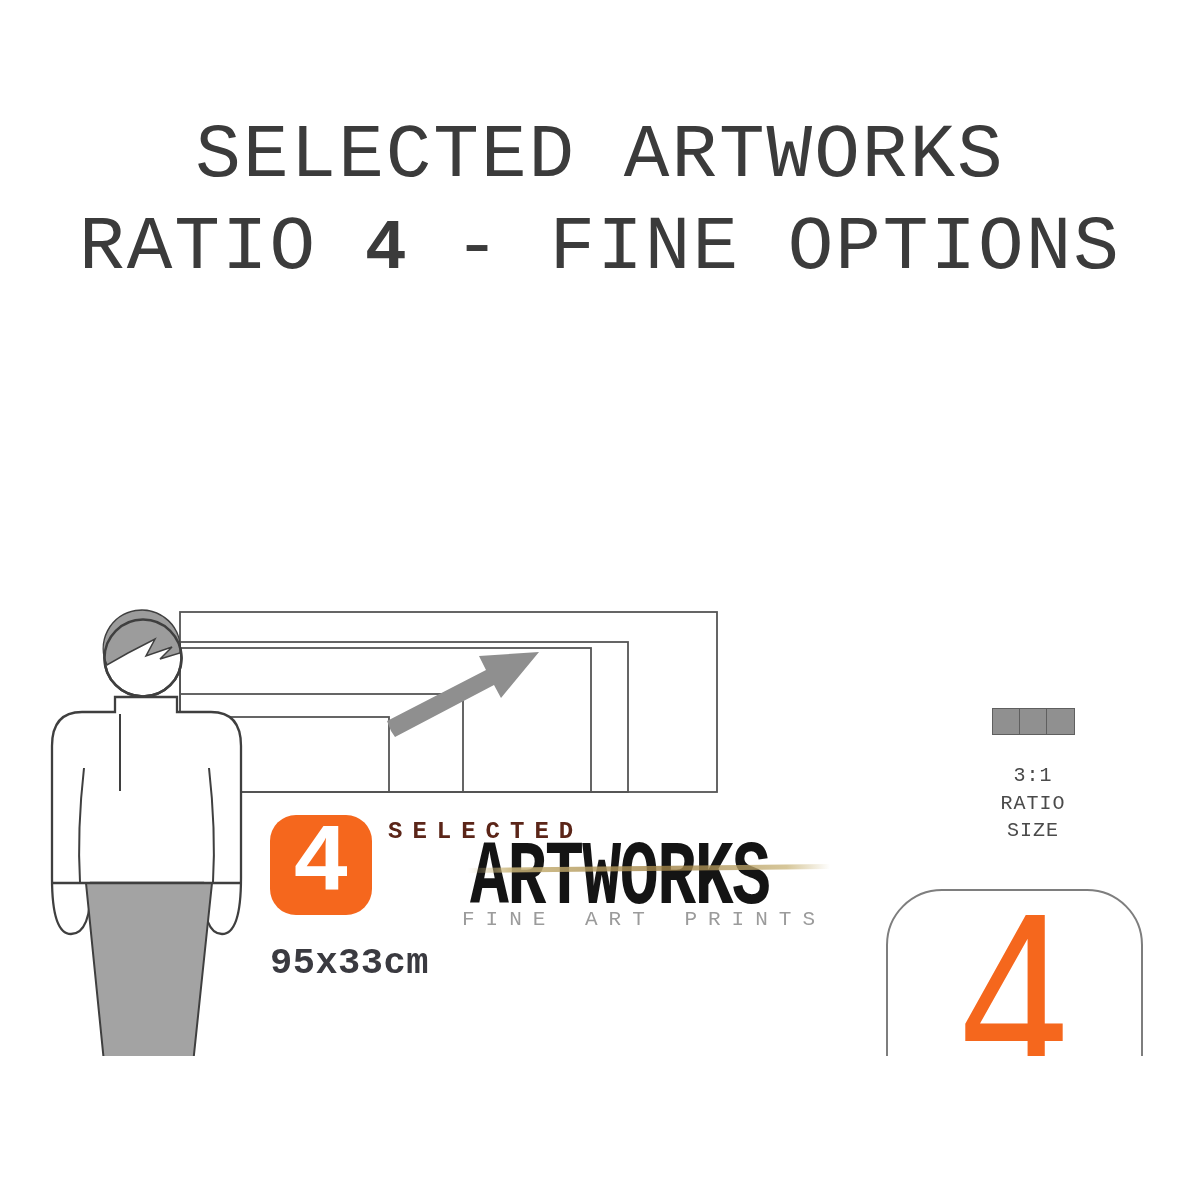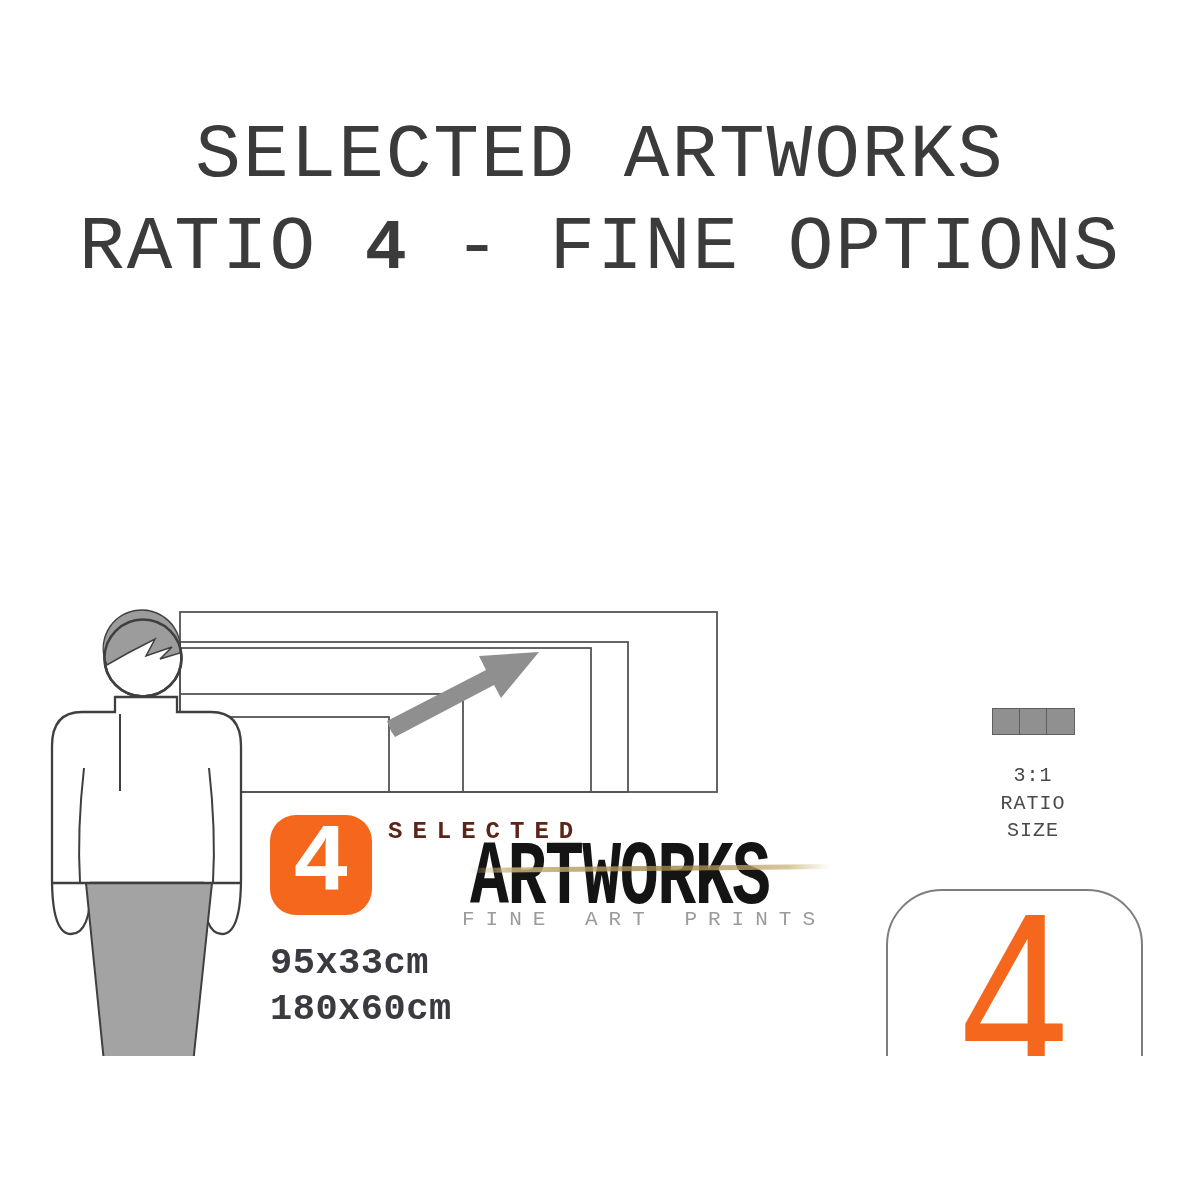--- a/index.html
+++ b/index.html
@@ -101,21 +101,20 @@
     <span>4</span>
   </div>
 
   <div class="brand-top">SELECTED</div>
   <div class="brand-main">ARTWORKS</div>
   <div class="brand-scratch"></div>
   <div class="brand-sub">FINE ART PRINTS</div>
 
   <div class="sizes">
     <div>95x33cm</div>
-    <div>180x60cm</div>
   </div>
 
   <div class="aspect">
     <div class="aspect-strip">
       <div class="aspect-cell"></div>
       <div class="aspect-cell"></div>
       <div class="aspect-cell"></div>
     </div>
     <div class="aspect-text">
       <div>3:1</div>

